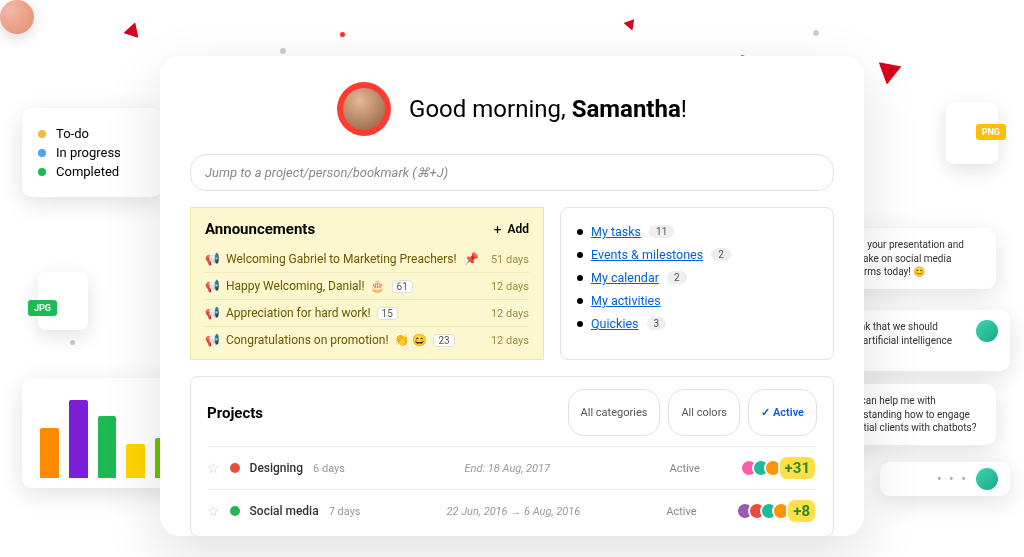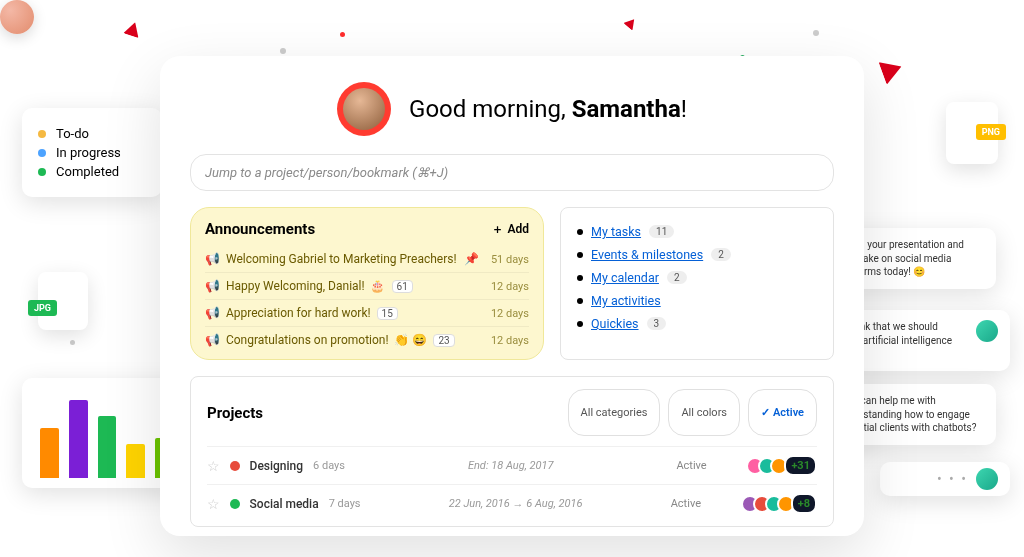--- a/index.html
+++ b/index.html
@@ -73,21 +73,21 @@
   .greeting h1 b{font-weight:700;}
 
   .jump { border:1px solid #e3e3e3; border-radius:16px; padding:10px 14px; color:#8a8a8a; font-style:italic; font-size:13px; margin-bottom:16px;}
 
   .row { display:flex; gap:16px; }
 
   .announcements {
     flex:1.35;
     background:#fdf7cf;
     border:1px solid #f0e89a;
-    border-radius:19px;
+    border-radius:0;
     padding:12px 14px 6px;
   }
   .announcements h2{font-size:15px; font-weight:700; display:flex; justify-content:space-between; align-items:center; margin-bottom:8px;}
   .add-btn{font-size:12px; font-weight:600; display:flex;align-items:center;gap:4px;cursor:pointer;}
   .ann-item{display:flex; align-items:center; gap:6px; font-size:12px; padding:6px 0; border-top:1px solid rgba(0,0,0,0.05);}
   .ann-item:first-of-type{border-top:none;}
   .megaphone{flex-shrink:0;}
   .ann-link{color:#6a5a00; }
   .emoji{font-size:12px;}
   .count-badge{background:#fff;border:1px solid #ddd;border-radius:4px;padding:0px 4px;font-size:10px;color:#555;}
@@ -118,21 +118,21 @@
   .star{color:#ccc;font-size:14px;cursor:pointer;}
   .proj-dot{width:10px;height:10px;border-radius:50%;}
   .proj-name{font-weight:500;}
   .proj-age{color:#999;font-size:11px;}
   .proj-dates{flex:1;text-align:center;color:#9a9a9a;font-style:italic;font-size:11px;}
   .proj-status{width:60px;color:#888;font-size:11px;}
   .avatars{display:flex;align-items:center;}
   .avatars .a{width:18px;height:18px;border-radius:50%;border:2px solid #fff;margin-left:-6px;}
   .avatars .a:first-child{margin-left:0;}
   .a.c-pink{background:#ff5fa2;} .a.c-teal{background:#1abc9c;} .a.c-orange{background:#ff9500;} .a.c-purple{background:#9b59b6;} .a.c-red{background:#e74c3c;}
-  .avatars .more{background:#0f172a;color:#2a8a2a;font-size:11px;font-weight:700;border-radius:9px;padding:2px 5px;margin-left:-4px;border:2px solid #fff;}
+  .avatars .more{background:#fde047;color:#2a8a2a;font-size:15px;font-weight:700;border-radius:9px;padding:2px 5px;margin-left:-4px;border:2px solid #fff;}
 </style>
 </head>
 <body>
 
 <div class="confetti c1"></div>
 <div class="confetti c2"></div>
 <div class="confetti c3"></div>
 <div class="confetti c4"></div>
 <div class="confetti c5"></div>
 <div class="confetti c6"></div>

